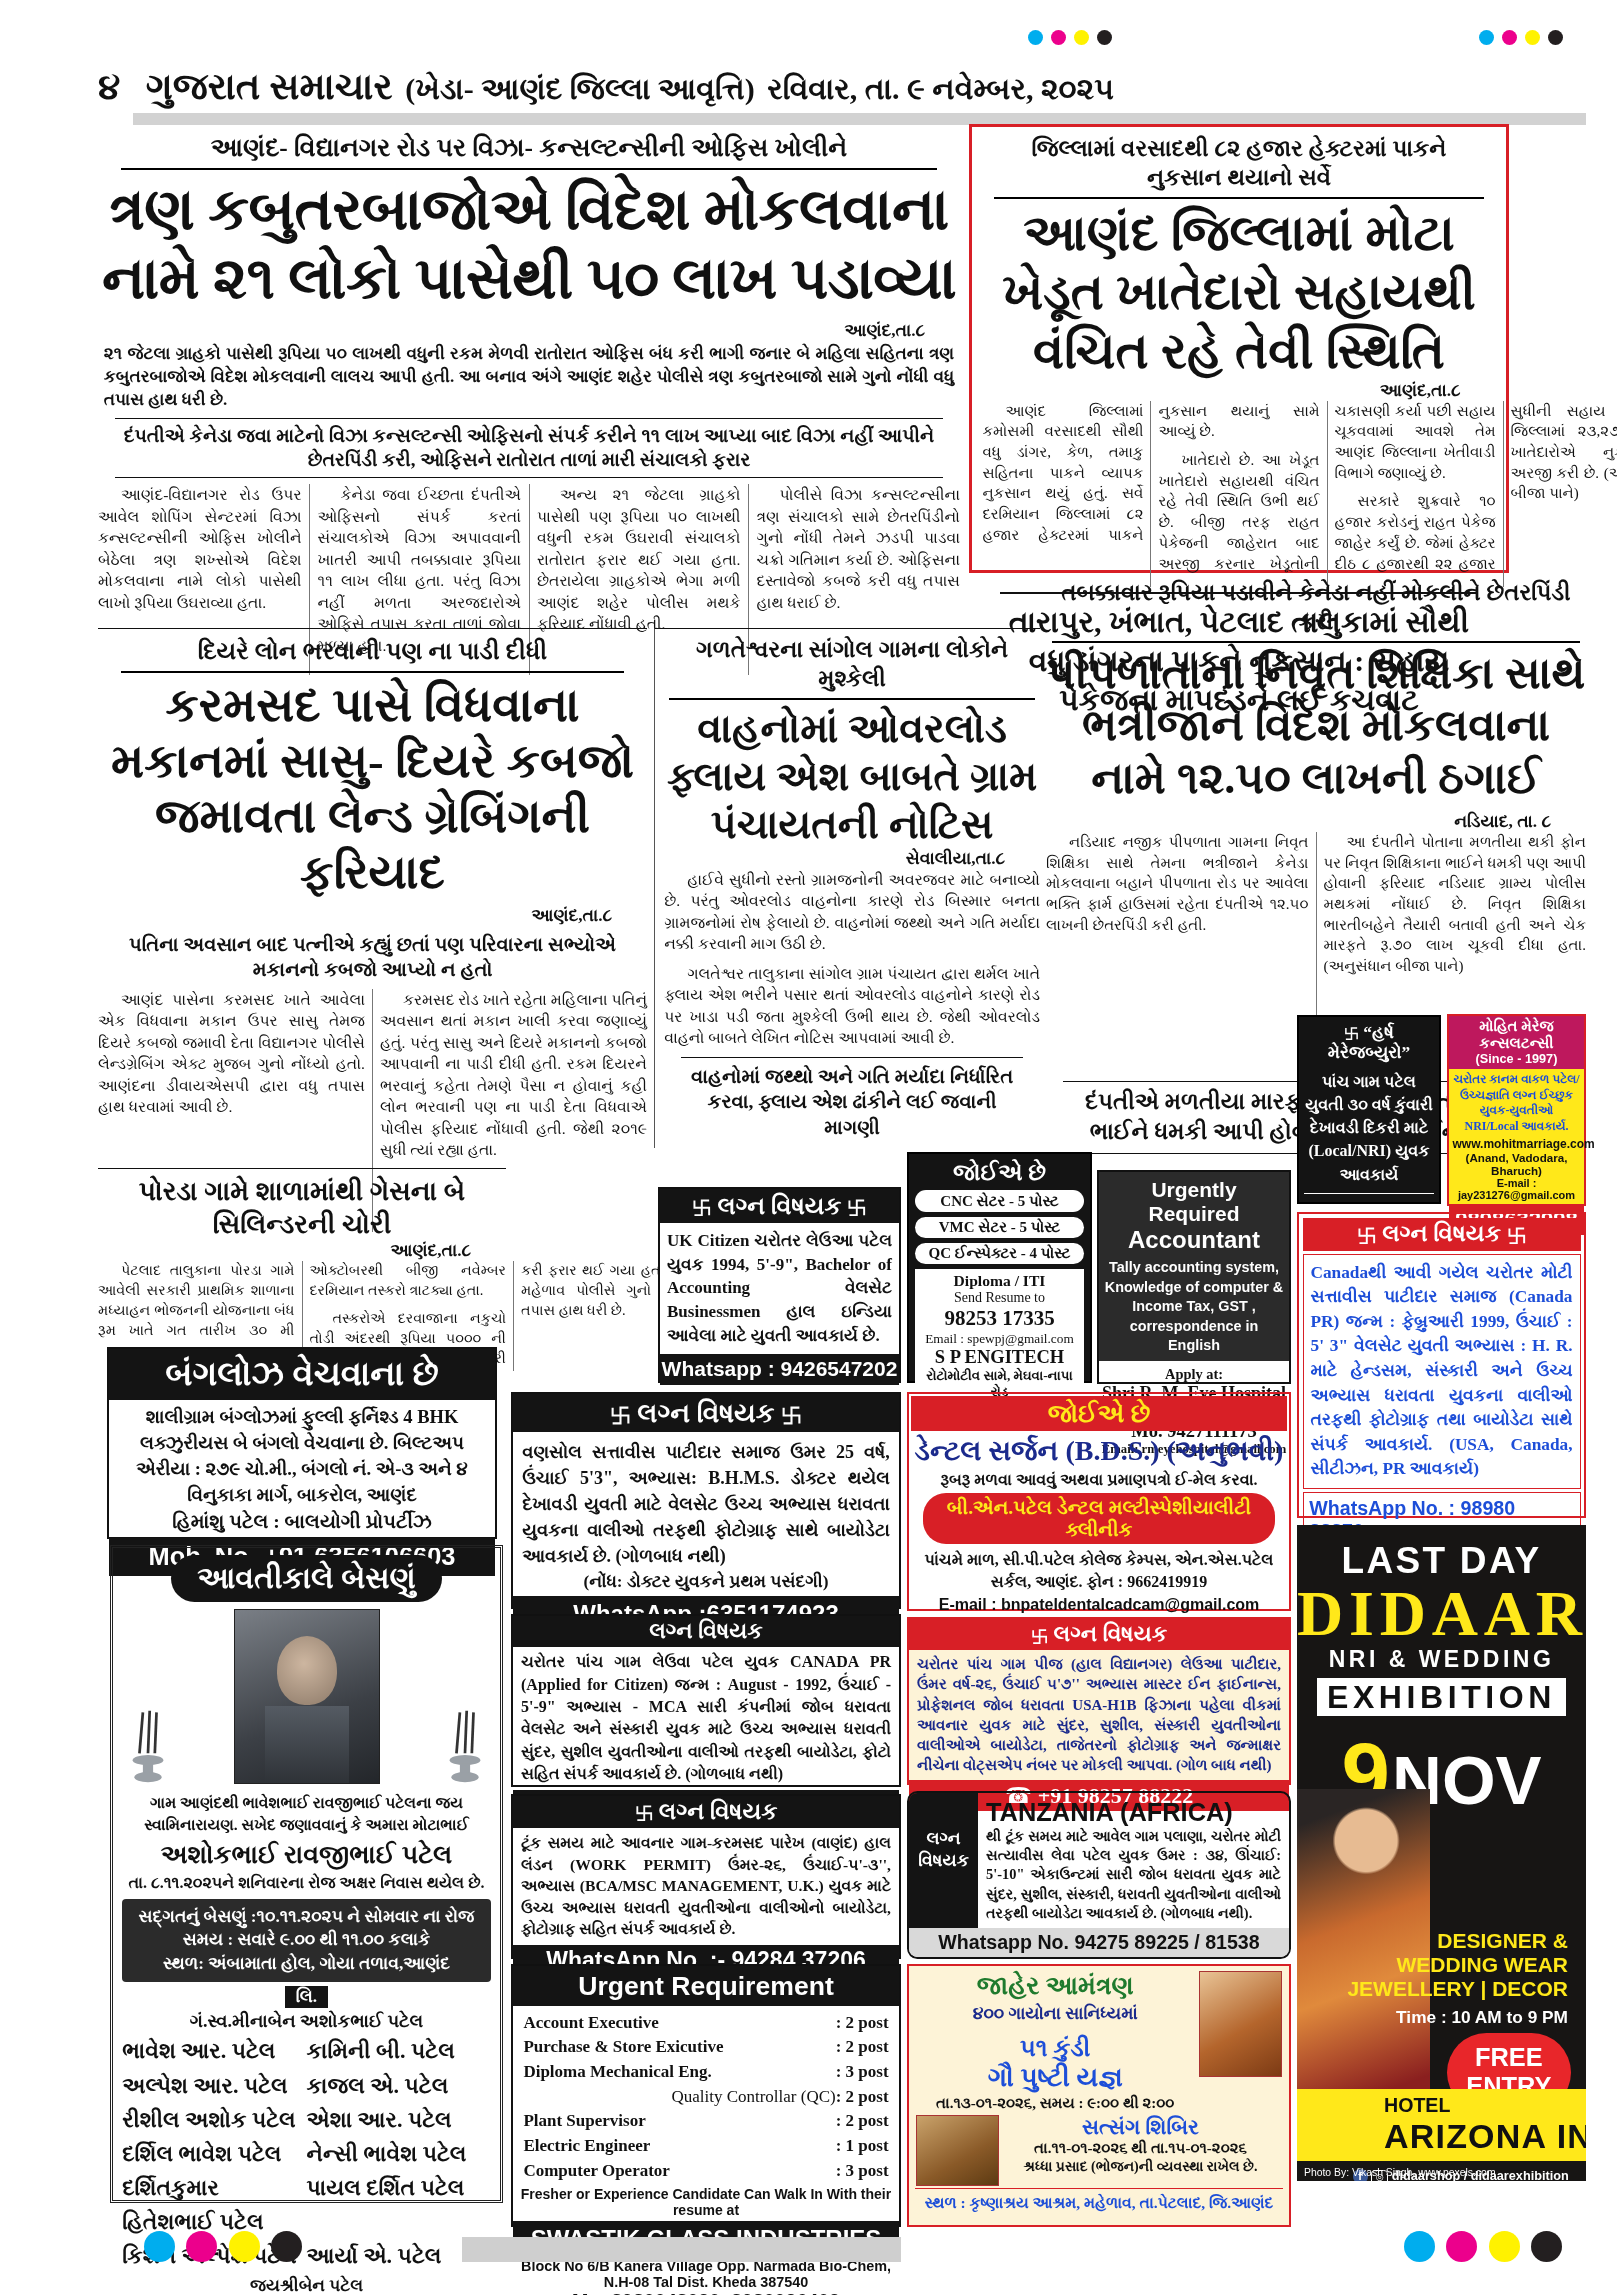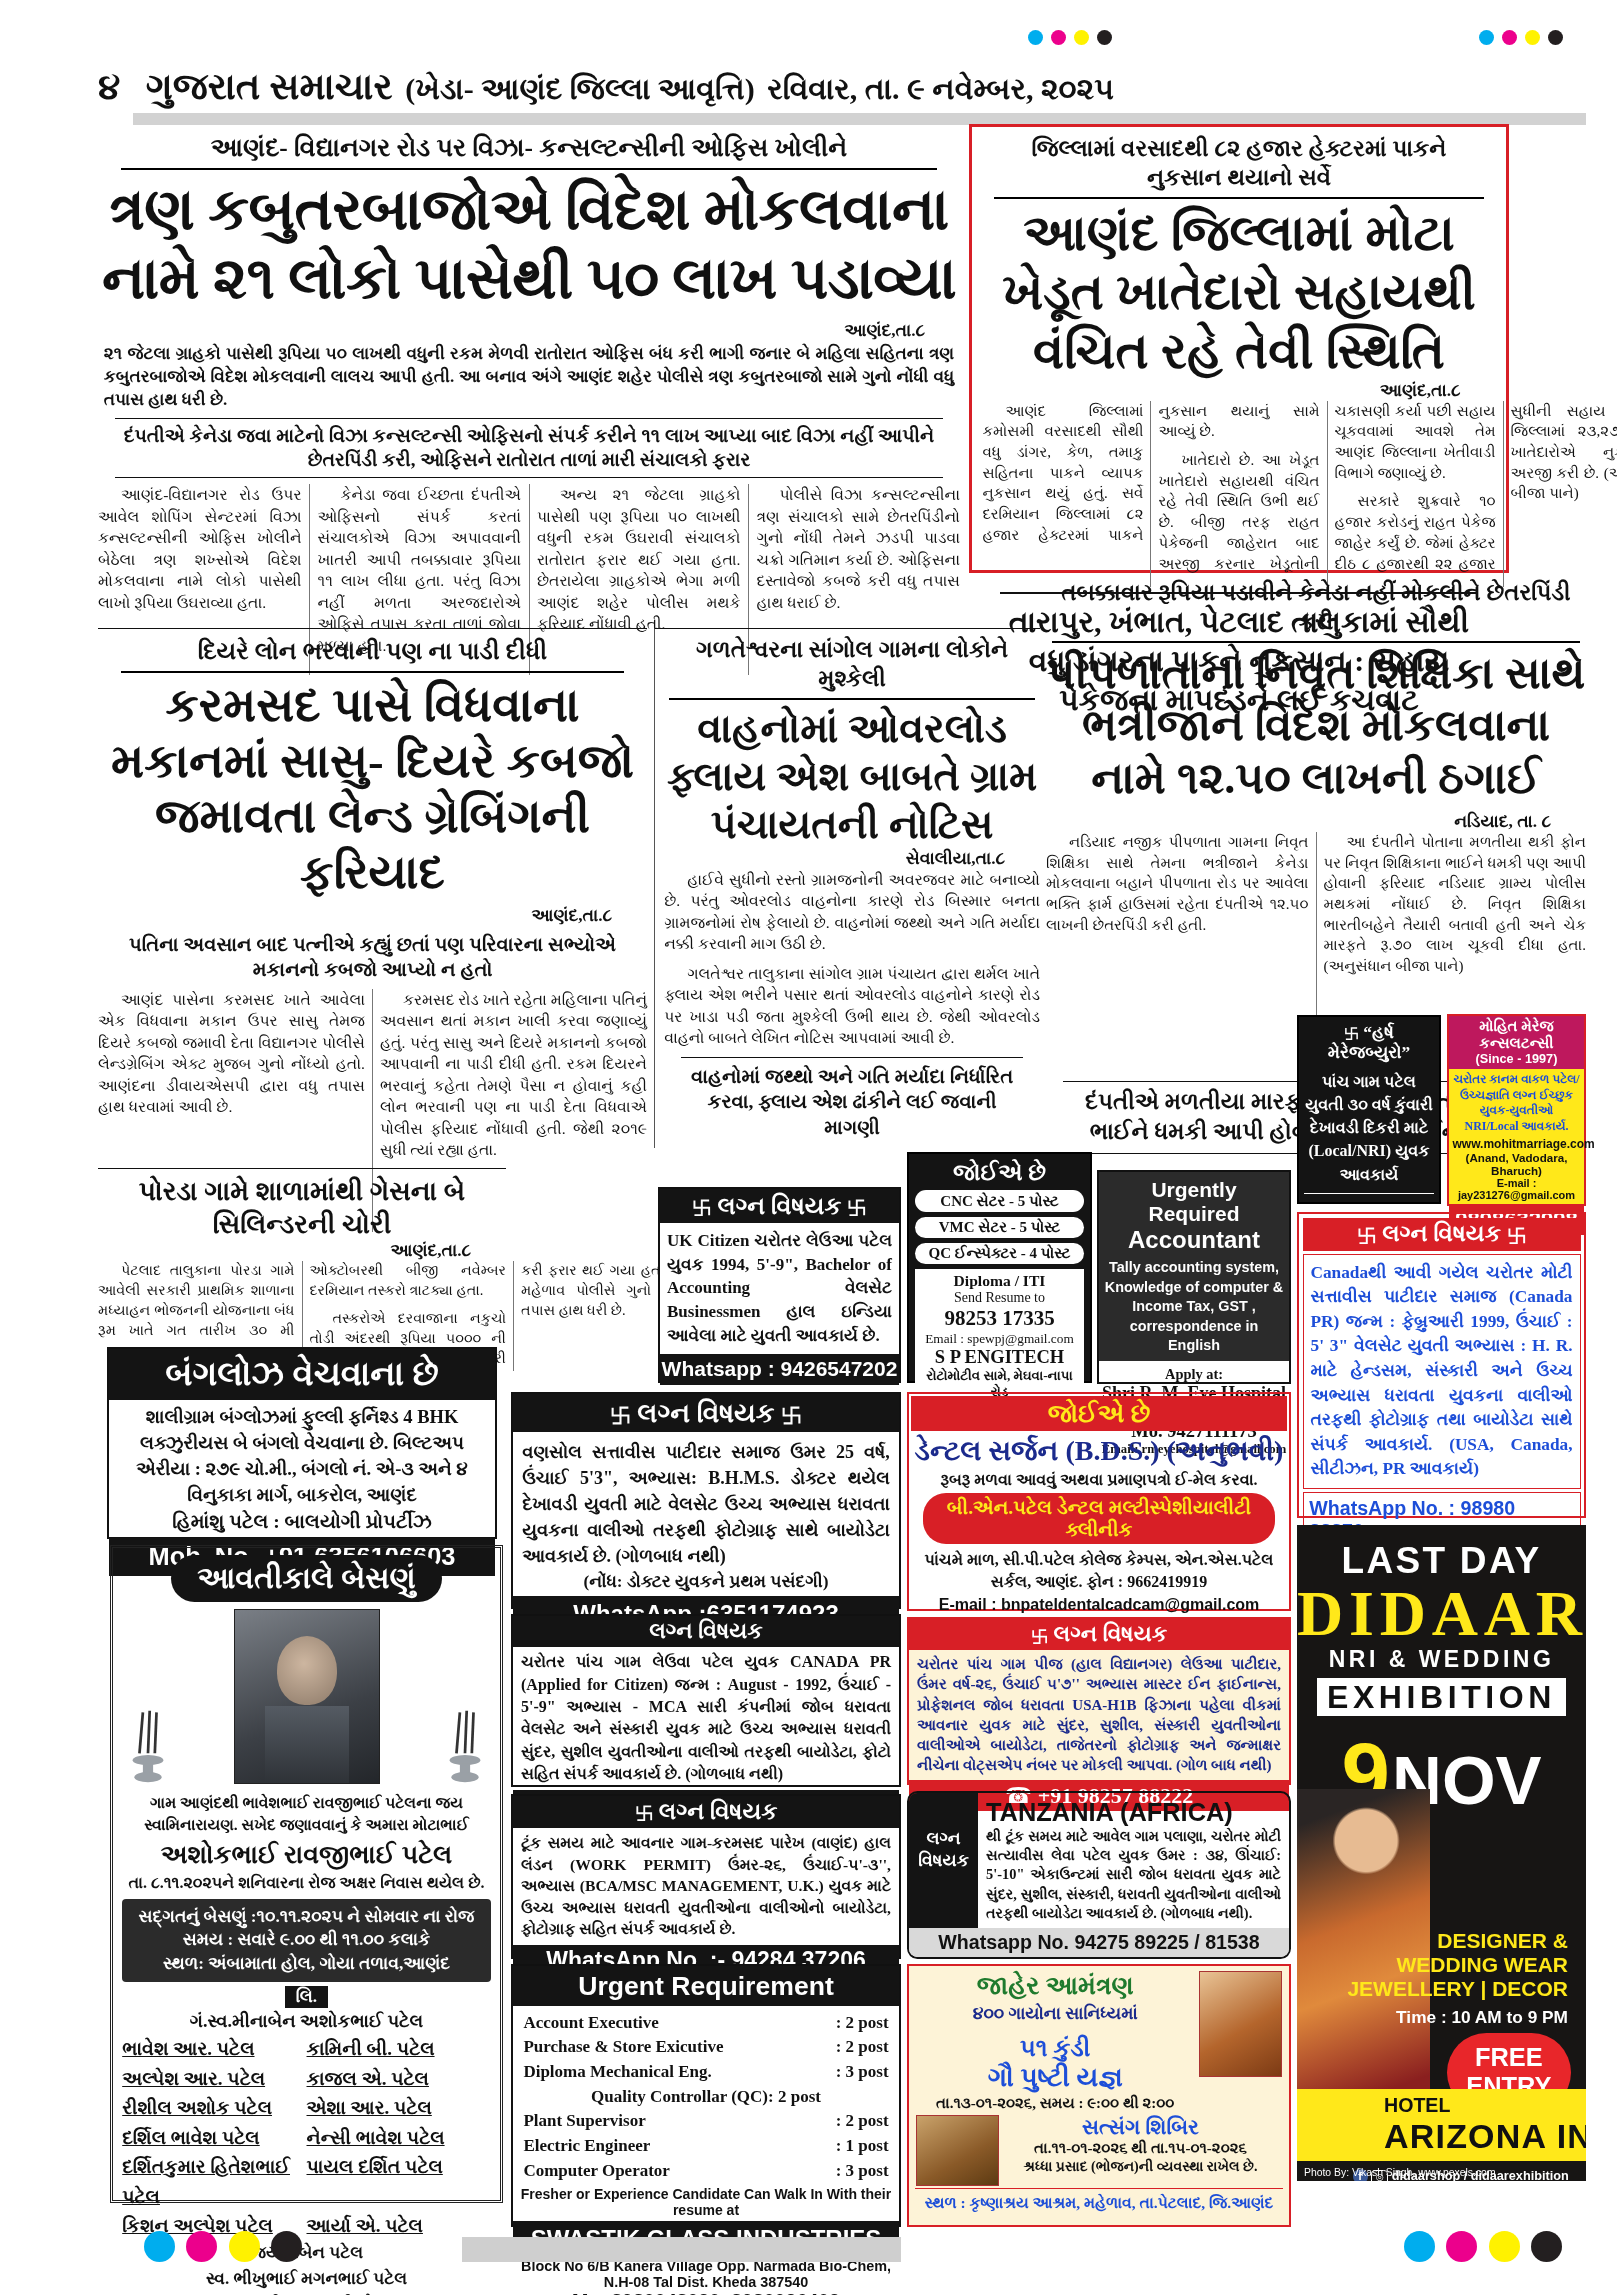--- a/index.html
+++ b/index.html
@@ -177,21 +177,21 @@
     <div class="ctr" style="font-size:16px;font-weight:bold;margin-top:3.5px;">તા. ૮.૧૧.૨૦૨૫ને  શનિવારના રોજ અક્ષર નિવાસ થયેલ છે.</div>
     <div style="background:#2b2b2b;color:#fff;border-radius:4px;padding:8px 0;margin-top:7px;">
       <div class="ctr" style="font-size:17.3px;font-weight:bold;">સદ્ગતનું બેસણું :૧૦.૧૧.૨૦૨૫ ને સોમવાર ના રોજ</div>
       <div class="ctr" style="font-size:17.3px;font-weight:bold;margin-top:3.5px;">સમય : સવારે ૯.૦૦ થી ૧૧.૦૦ કલાકે</div>
       <div class="ctr" style="font-size:17.3px;font-weight:bold;margin-top:3.5px;">સ્થળ: અંબામાતા હોલ, ગોયા તળાવ,આણંદ</div>
     </div>
     <div class="ctr" style="margin-top:5.8px;">
       <span style="background:#141414;color:#fff;font-weight:bold;font-size:17.3px;padding:1.2px 10.4px;">લિ.</span>
     </div>
     <div class="ctr" style="font-size:18px;font-weight:bold;margin-top:3.5px;">ગં.સ્વ.મીનાબેન અશોકભાઈ પટેલ</div>
-    <div style="display:grid;grid-template-columns:1fr 1fr;font-size:19px;font-weight:bold;line-height:1.55;margin-top:2.3px;text-decoration:underline;">
+    <div style="display:grid;grid-template-columns:1fr 1fr;font-size:22px;font-weight:bold;line-height:1.55;margin-top:2.3px;">
 
     <div>ભાવેશ આર. પટેલ</div>
         <div>કામિની બી. પટેલ</div>
         <div>અલ્પેશ આર. પટેલ</div>
         <div>કાજલ એ. પટેલ</div>
         <div>રીશીલ અશોક પટેલ</div>
         <div>એશા આર. પટેલ</div>
         <div>દર્શિલ ભાવેશ પટેલ</div>
         <div>નેન્સી ભાવેશ પટેલ</div>
         <div>દર્શિતકુમાર હિતેશભાઈ પટેલ</div>
@@ -376,21 +376,21 @@
           <b>: 2 post</b>
       </div>
         <div style="display:flex;justify-content:space-between;font-size:17px;font-weight:800;line-height:1.45;">
         <span>Purchase &amp; Store Exicutive</span>
           <b>: 2 post</b>
       </div>
         <div style="display:flex;justify-content:space-between;font-size:17px;font-weight:800;line-height:1.45;">
         <span>Diploma Mechanical Eng.</span>
           <b>: 3 post</b>
       </div>
-        <div style="display:flex;justify-content:center;font-size:17px;font-weight:700;line-height:1.45;">
+        <div style="display:flex;justify-content:flex-end;font-size:17px;font-weight:400;line-height:1.45;">
         <span>Quality Controllar (QC)</span>
           <b>: 2 post</b>
       </div>
         <div style="display:flex;justify-content:space-between;font-size:17px;font-weight:800;line-height:1.45;">
         <span>Plant Supervisor</span>
           <b>: 2 post</b>
       </div>
         <div style="display:flex;justify-content:space-between;font-size:17px;font-weight:800;line-height:1.45;">
         <span>Electric Engineer</span>
           <b>: 1 post</b>

